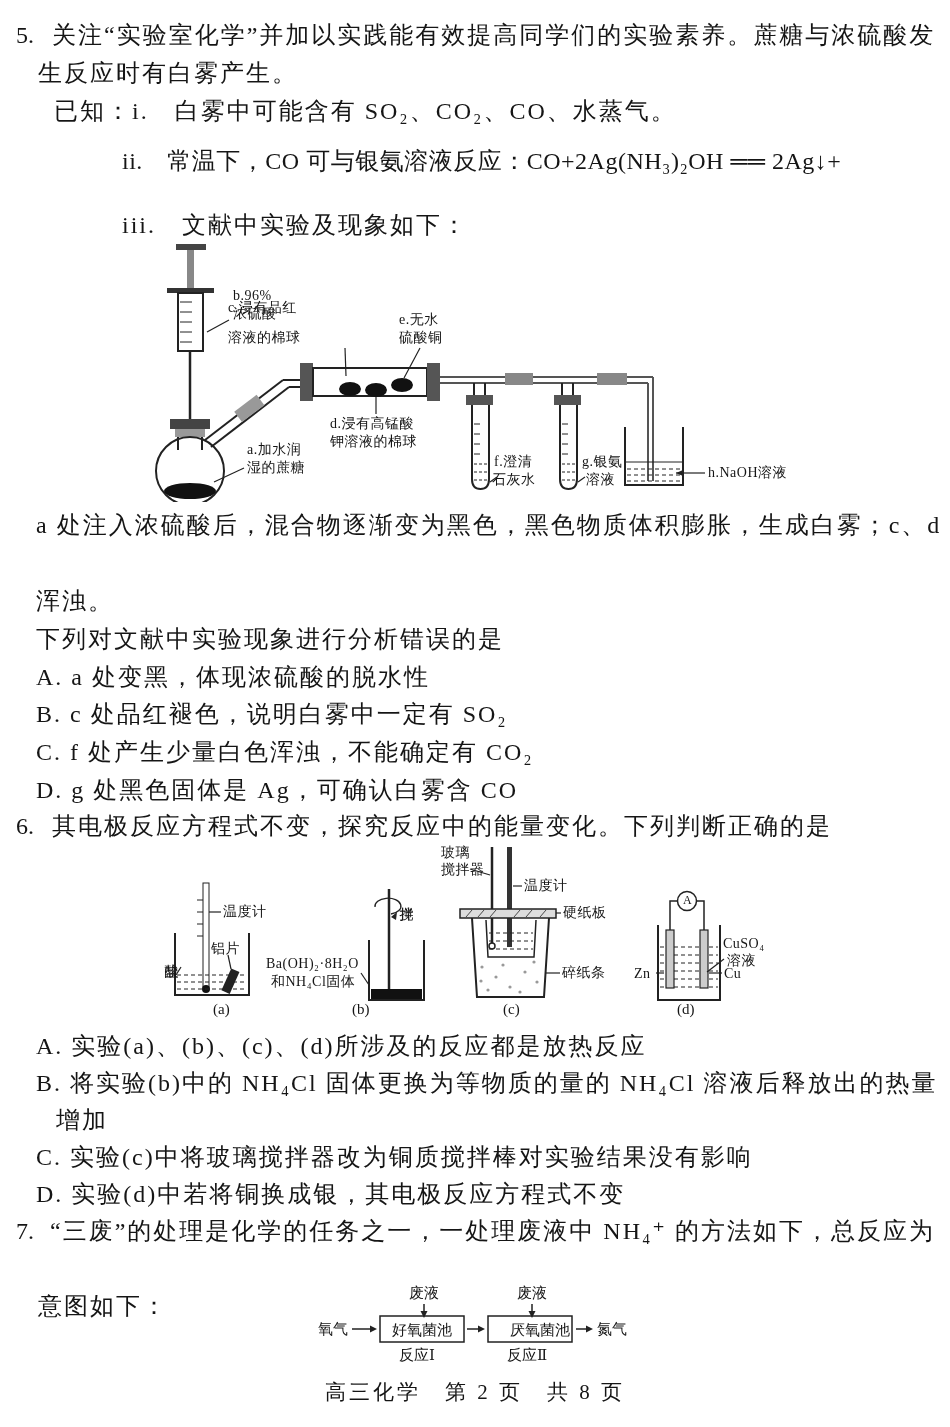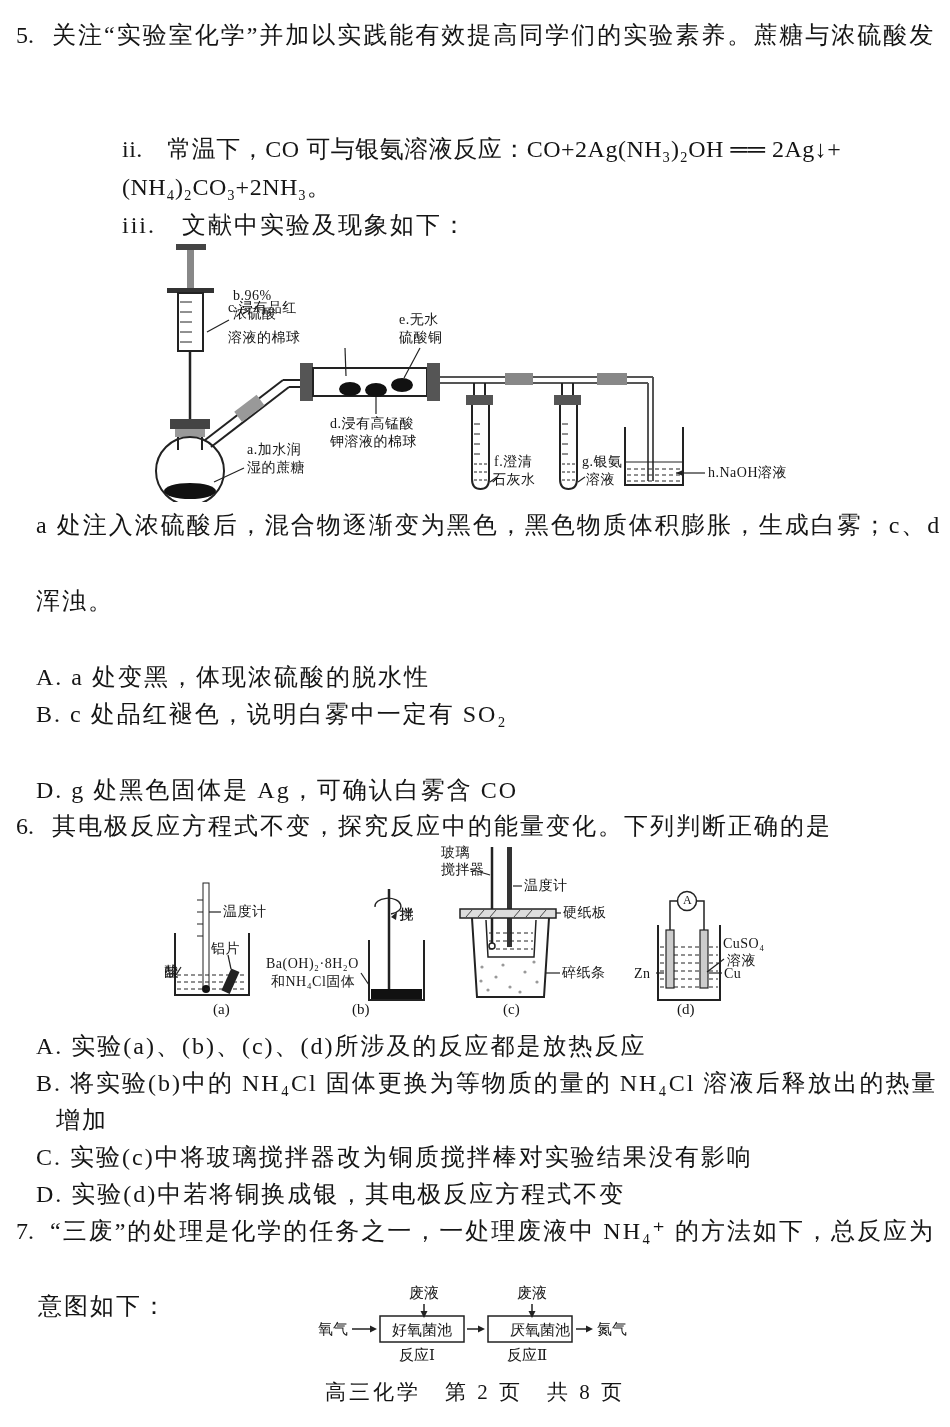--- a/index.html
+++ b/index.html
@@ -1,39 +1,40 @@
 <!DOCTYPE html>
 <html><head>
 <meta charset="utf-8">
 <style>
   html,body{margin:0;padding:0;background:#ffffff;}
   .page{position:relative;width:950px;height:1427px;background:#fff;overflow:hidden;
         font-family:"Liberation Serif","DejaVu Serif",serif;color:#151515;}
   .ln{position:absolute;font-size:24px;line-height:1.25;white-space:nowrap;letter-spacing:2px;}
-  .ln.eq{letter-spacing:0.5px;}
+  .ln.eq{letter-spacing:0.5px;margin-top:12px;}
   .qn{position:absolute;font-size:24px;line-height:1.25;}
   .diag{position:absolute;left:0;width:950px;}
   .diag svg{position:absolute;left:0;top:0;}
   .dl{position:absolute;font-size:14px;line-height:1.15;white-space:nowrap;letter-spacing:0.5px;}
   .dl15{position:absolute;font-size:15px;line-height:1.15;white-space:nowrap;}
   .cap{position:absolute;font-size:15px;white-space:nowrap;}
   .vert{writing-mode:vertical-rl;text-orientation:upright;}
   .boxlabel{position:absolute;font-size:15px;text-align:center;}
   .footer{position:absolute;left:0;top:1378px;width:950px;text-align:center;font-size:21px;letter-spacing:3px;}
   .amm{position:absolute;font-size:12px;font-family:"Liberation Serif",serif;}
 </style>
 </head>
 <body>
 
 <div class="page">
 
   <div class="qn" style="left:16px;top:20px">5.</div>
   <div class="ln" style="left:52px;top:20px">关注“实验室化学”并加以实践能有效提高同学们的实验素养。蔗糖与浓硫酸发</div>
+  <div class="ln" style="left:38px;top:58px">生反应时有白雾产生。</div>
+  <div class="ln" style="left:54px;top:96px">已知：i.　白雾中可能含有 SO₂、CO₂、CO、水蒸气。</div>
   <div class="ln eq" style="left:122px;top:134px">ii.　常温下，CO 可与银氨溶液反应：CO+2Ag(NH₃)₂OH ══ 2Ag↓+</div>
-  <div class="ln eq" style="left:122px;top:172px">(NH₄)₂CO₃+2NH₃。</div>
   <div class="ln" style="left:122px;top:210px">iii.　文献中实验及现象如下：</div>
 
   <div class="diag" style="top:244px;height:258px">
     <svg width="950" height="258" viewBox="0 0 950 258">
 
       <g stroke="#222" fill="none" stroke-width="2">
         <rect x="176" y="0" width="30" height="6" fill="#444" stroke="none"></rect>
         <rect x="187" y="6" width="7" height="40" fill="#888" stroke="none"></rect>
         <rect x="167" y="44" width="47" height="5" fill="#333" stroke="none"></rect>
         <rect x="178" y="49" width="25" height="58"></rect>
@@ -148,22 +149,24 @@
     <div class="dl" style="left:247px;top:216px">湿的蔗糖</div>
     <div class="dl" style="left:494px;top:210px">f.澄清</div>
     <div class="dl" style="left:492px;top:228px">石灰水</div>
     <div class="dl" style="left:582px;top:210px">g.银氨</div>
     <div class="dl" style="left:586px;top:228px">溶液</div>
     <div class="dl" style="left:708px;top:221px">h.NaOH溶液</div>
   </div>
 
   <div class="ln" style="left:36px;top:510px">a 处注入浓硫酸后，混合物逐渐变为黑色，黑色物质体积膨胀，生成白雾；c、d</div>
   <div class="ln" style="left:36px;top:586px">浑浊。</div>
+  <div class="ln" style="left:36px;top:624px">下列对文献中实验现象进行分析错误的是</div>
   <div class="ln" style="left:36px;top:662px">A. a 处变黑，体现浓硫酸的脱水性</div>
   <div class="ln" style="left:36px;top:699px">B. c 处品红褪色，说明白雾中一定有 SO₂</div>
+  <div class="ln" style="left:36px;top:737px">C. f 处产生少量白色浑浊，不能确定有 CO₂</div>
   <div class="ln" style="left:36px;top:775px">D. g 处黑色固体是 Ag，可确认白雾含 CO</div>
 
   <div class="qn" style="left:16px;top:811px">6.</div>
   <div class="ln" style="left:52px;top:811px">其电极反应方程式不变，探究反应中的能量变化。下列判断正确的是</div>
 
   <div class="diag" style="top:845px;height:180px">
     <svg width="950" height="180" viewBox="0 0 950 180">
 
       <g stroke="#222" fill="none" stroke-width="2">
         <rect x="203" y="38" width="6" height="104" stroke-width="1"></rect>

